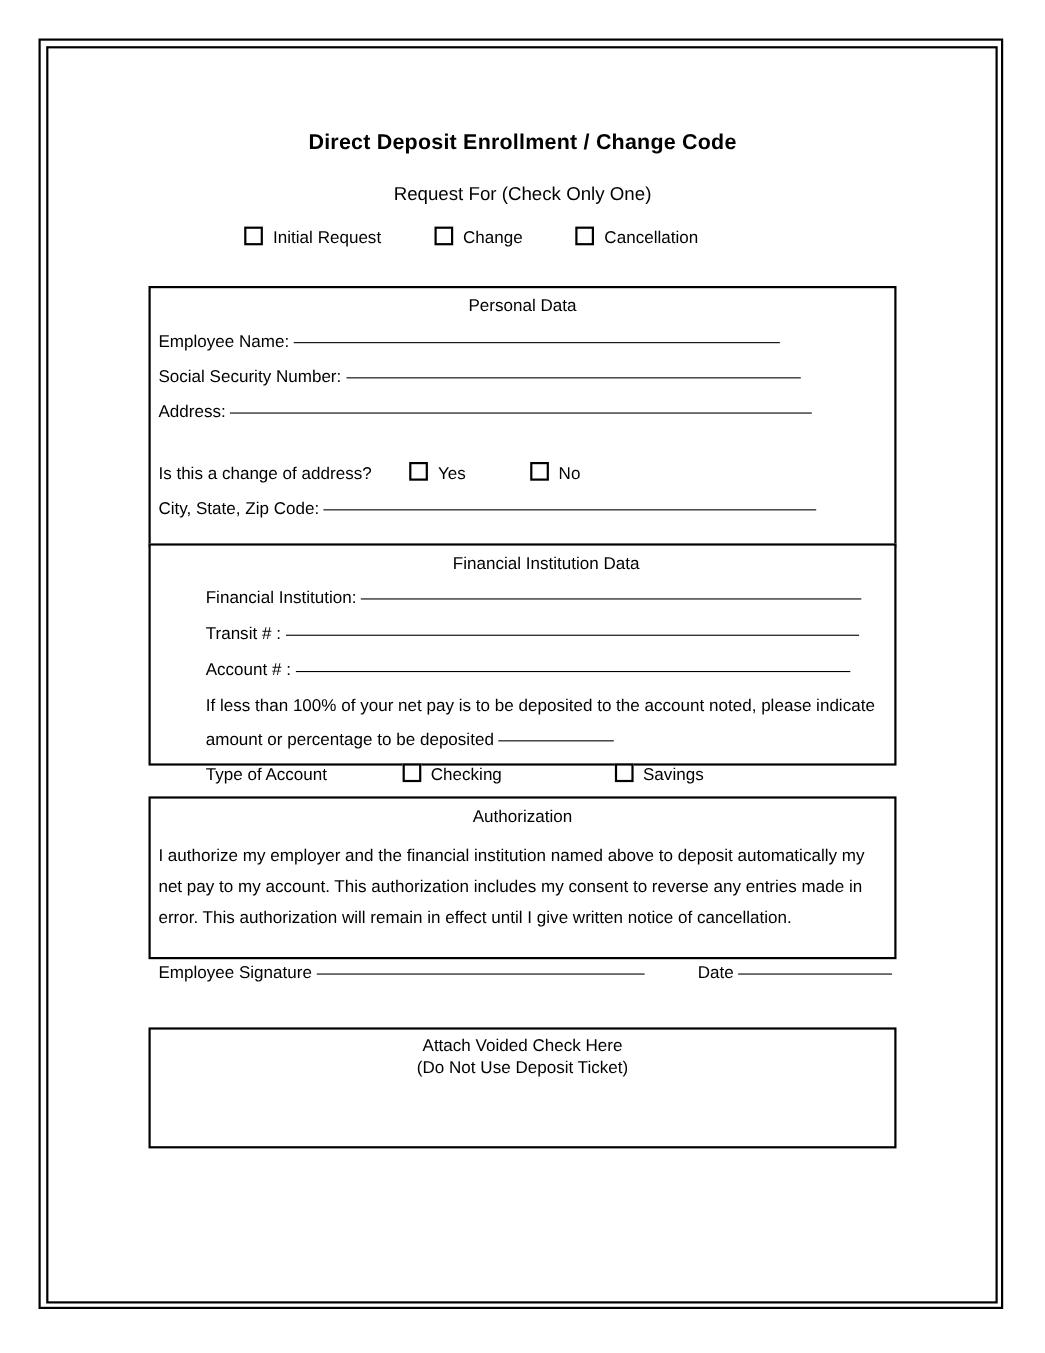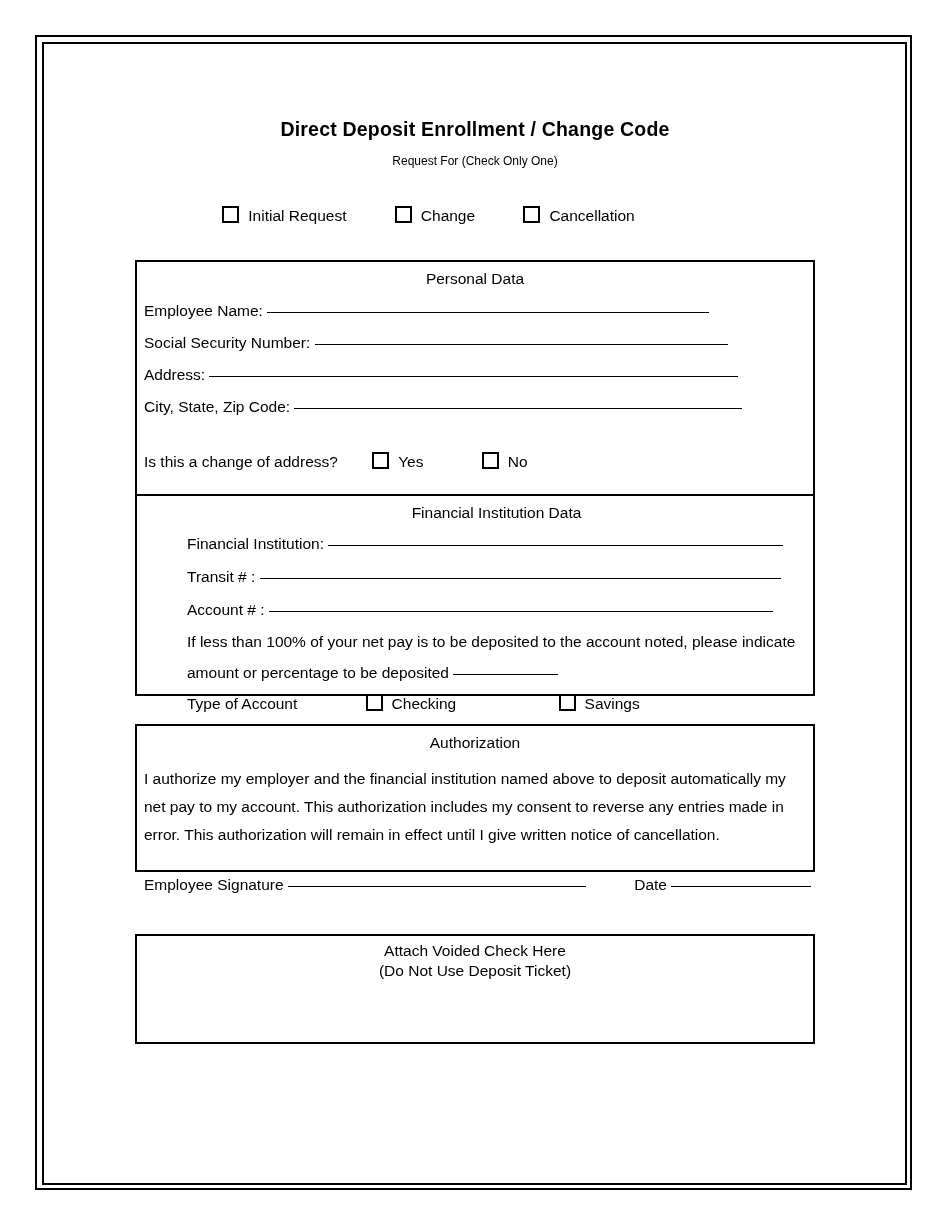--- a/index.html
+++ b/index.html
@@ -63,22 +63,22 @@
     font-size: 19px;
     letter-spacing: 0px;
   }
   .form-title {
     font-size: 19.5px;
     font-weight: bold;
     margin-top: 10px;
     letter-spacing: 0.2px;
   }
   .request-for {
-    font-size: 12px;
-    margin-top: 13px;
+    font-size: 17px;
+    margin-top: 26px;
   }
 
   
   .cbox {
     display: inline-block;
     width: 13px;
     height: 13px;
     border: 2px solid #000;
     box-sizing: content-box;
     vertical-align: -2px;
@@ -204,33 +204,33 @@
     <div class="field-row" id="pd-row-ssn">
       <span class="field-label">Social Security Number:</span>
       <span class="rule" style="width:413px"></span>
     </div>
 
     <div class="field-row" id="pd-row-addr">
       <span class="field-label">Address:</span>
       <span class="rule" style="width:529px"></span>
     </div>
 
+    <div class="field-row" id="pd-row-change">
+      <span class="field-label">Is this a change of address?</span>
+      <span class="cb-group">
+        <span class="cbox"></span><span class="cb-label">Yes</span>
+      </span>
+      <span class="cb-group">
+        <span class="cbox"></span><span class="cb-label">No</span>
+      </span>
+    </div>
+
     <div class="field-row" id="pd-row-city">
       <span class="field-label">City, State, Zip Code:</span>
       <span class="rule" style="width:448px"></span>
-    </div>
-
-    <div class="field-row" id="pd-row-change">
-      <span class="field-label">Is this a change of address?</span>
-      <span class="cb-group">
-        <span class="cbox"></span><span class="cb-label">Yes</span>
-      </span>
-      <span class="cb-group">
-        <span class="cbox"></span><span class="cb-label">No</span>
-      </span>
     </div>
   </div>
 
   <div class="section-box" id="box-financial">
     <div class="section-title">Financial Institution Data</div>
 
     <div class="field-row" id="fi-row-inst">
       <span class="field-label">Financial Institution:</span>
       <span class="rule" style="width:455px"></span>
     </div>

